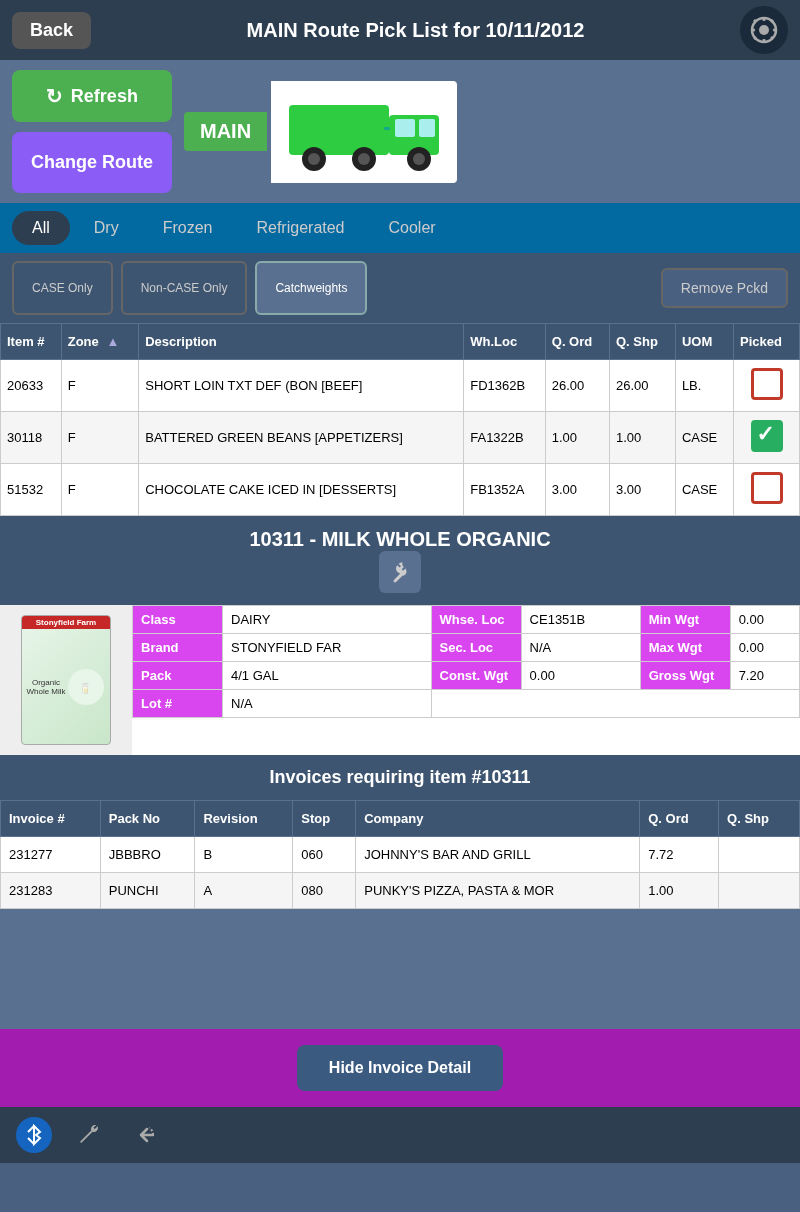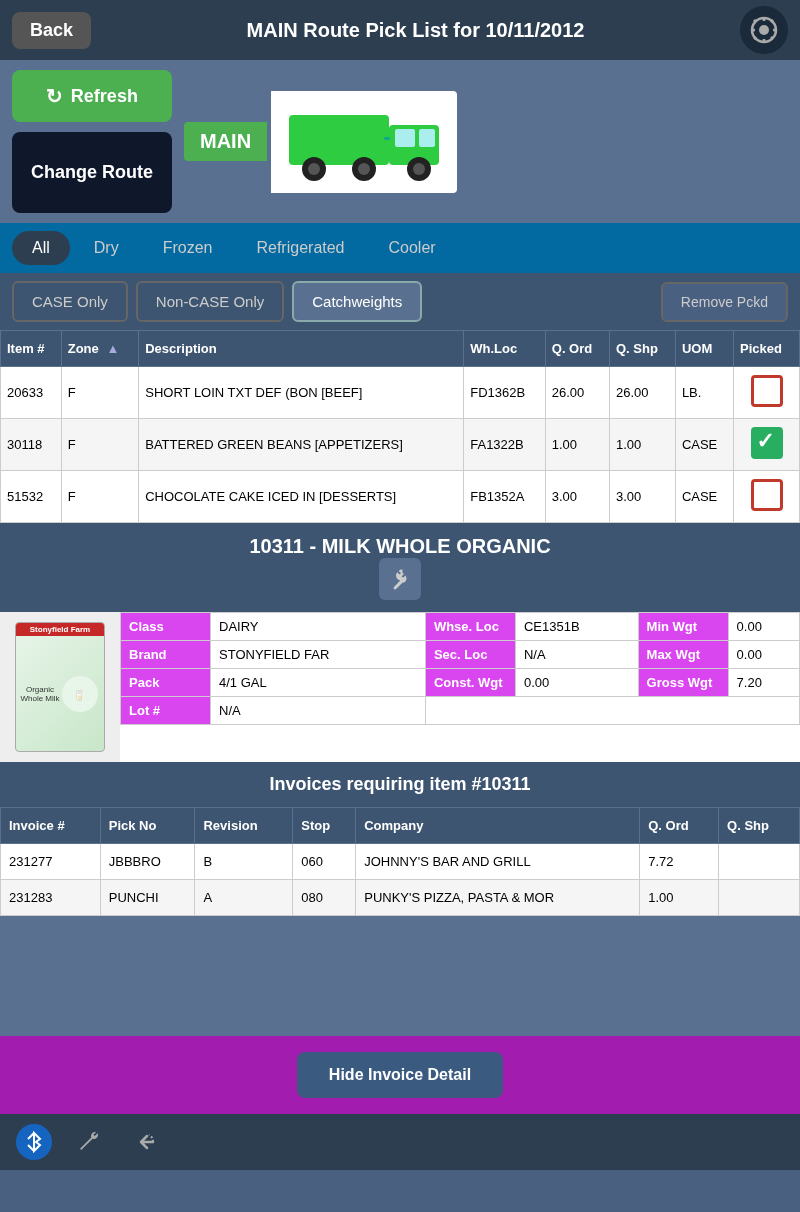--- a/index.html
+++ b/index.html
@@ -14,50 +14,50 @@
     
     .top-controls { background: #5a7090; padding: 10px 12px; display: flex; align-items: center; gap: 12px; }
     .refresh-btn { background: #4caf50; color: white; border: none; border-radius: 8px; padding: 14px 18px; font-size: 18px; font-weight: bold; cursor: pointer; display: flex; align-items: center; gap: 8px; min-width: 160px; justify-content: center; }
     .refresh-icon { font-size: 20px; }
     .truck-area { display: flex; align-items: center; gap: 4px; }
     .main-label { background: #4caf50; color: white; font-size: 20px; font-weight: bold; padding: 8px 16px; border-radius: 4px 0 0 4px; }
 
     
     .truck-svg { background: white; padding: 4px 8px; border-radius: 0 4px 4px 0; }
 
-    .change-route-btn { background: #0f172a; color: white; border: none; border-radius: 8px; padding: 30px 18px; font-size: 18px; font-weight: bold; cursor: pointer; min-width: 160px; text-align: center; }
+    .change-route-btn { background: #8b5cf6; color: white; border: none; border-radius: 8px; padding: 20px 18px; font-size: 18px; font-weight: bold; cursor: pointer; min-width: 160px; text-align: center; }
 
     
     .filter-tabs { background: #0369a1; display: flex; align-items: center; padding: 8px 12px; gap: 4px; }
     .filter-tab { color: #ccc; background: none; border: none; padding: 8px 20px; font-size: 16px; cursor: pointer; border-radius: 20px; }
     .filter-tab.active { background: #2c3e50; color: white; border-radius: 20px; }
 
     
     .action-row { background: #3d5570; display: flex; align-items: center; padding: 8px 12px; gap: 8px; }
-    .action-btn { background: #3d5570; color: #ccc; border: 2px solid #666; border-radius: 6px; padding: 10px 18px; font-size: 15px; cursor: pointer; }
+    .action-btn { background: #3d5570; color: #ccc; border: 2px solid #666; border-radius: 6px; padding: 18px 18px; font-size: 12px; cursor: pointer; }
     .action-btn.active { background: #5a7090; color: white; border-color: #8aa; }
     .remove-pckd-btn { background: #4a6080; color: #ccc; border: 2px solid #666; border-radius: 6px; padding: 10px 18px; font-size: 14px; cursor: pointer; margin-left: auto; }
 
     
     .pick-table { width: 100%; border-collapse: collapse; background: white; }
     .pick-table th { background: #3d5570; color: white; padding: 10px 6px; text-align: left; font-size: 13px; border: 1px solid #5a7090; }
     .pick-table td { padding: 8px 6px; font-size: 13px; border: 1px solid #ccc; background: white; }
     .pick-table tr:nth-child(even) td { background: #f5f5f5; }
     .sort-arrow { color: #aad; margin-left: 4px; }
     .checkbox-empty { width: 32px; height: 32px; border: 3px solid #c0392b; border-radius: 4px; display: inline-block; }
     .checkbox-checked { width: 32px; height: 32px; border: 3px solid #27ae60; border-radius: 4px; background: #27ae60; display: inline-block; position: relative; }
     .checkbox-checked::after { content: '✓'; color: white; font-size: 22px; font-weight: bold; position: absolute; top: -2px; left: 3px; }
 
     
     .detail-header { background: #3d5570; display: flex; align-items: center; justify-content: space-between; padding: 12px 16px; flex-direction: column; }
     .detail-title { color: white; font-size: 20px; font-weight: bold; flex: 1; text-align: center; }
     .wrench-btn { background: #5a7090; border: none; border-radius: 6px; width: 42px; height: 42px; cursor: pointer; display: flex; align-items: center; justify-content: center; }
 
     .detail-content { display: flex; background: white; }
-    .product-image { width: 120px; min-height: 150px; background: #eee; display: flex; align-items: center; justify-content: center; padding: 4px; flex-shrink: 0; }
+    .product-image { width: 132px; min-height: 150px; background: #eee; display: flex; align-items: center; justify-content: center; padding: 4px; flex-shrink: 0; }
     .detail-grid { flex: 1; }
     .detail-table { width: 100%; border-collapse: collapse; }
     .detail-table td { border: 1px solid #ccc; padding: 6px 8px; font-size: 13px; }
     .detail-table .label-cell { background: #d946ef; color: white; font-weight: bold; width: 90px; }
     .detail-table .value-cell { background: white; }
 
     
     .invoices-header { background: #3d5570; padding: 12px 16px; text-align: center; }
     .invoices-title { color: white; font-size: 18px; font-weight: bold; }
 
@@ -258,21 +258,21 @@
 </div>
 
 <div class="invoices-header">
   <span class="invoices-title">Invoices requiring item #10311</span>
 </div>
 
 <table class="invoices-table">
   <thead>
     <tr>
       <th>Invoice #</th>
-      <th>Pick No</th>
+      <th>Pack No</th>
       <th>Revision</th>
       <th>Stop</th>
       <th>Company</th>
       <th>Q. Ord</th>
       <th>Q. Shp</th>
     </tr>
   </thead>
   <tbody>
     <tr>
       <td>231277</td>

